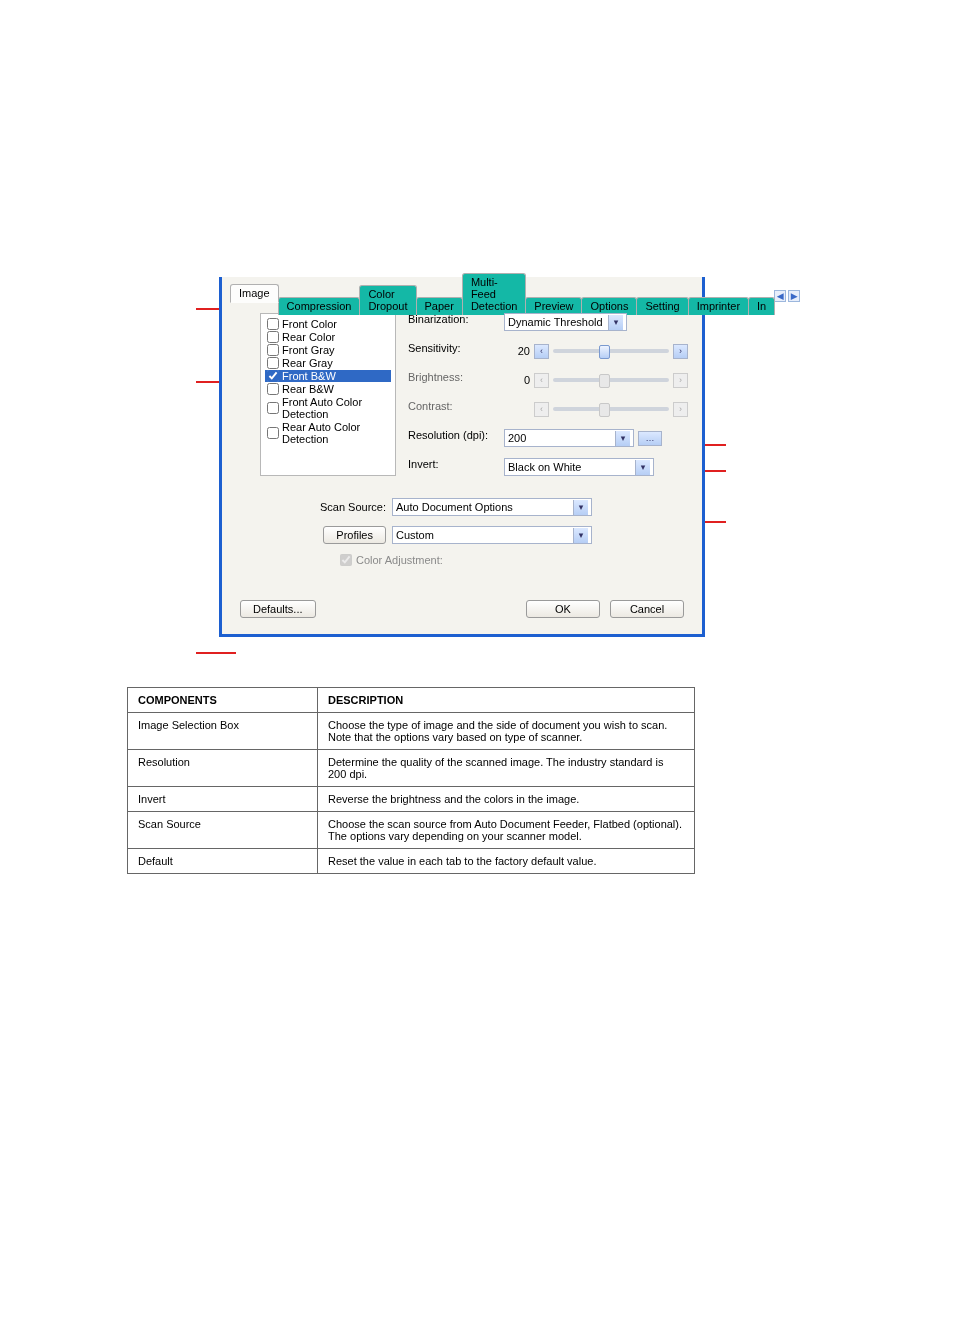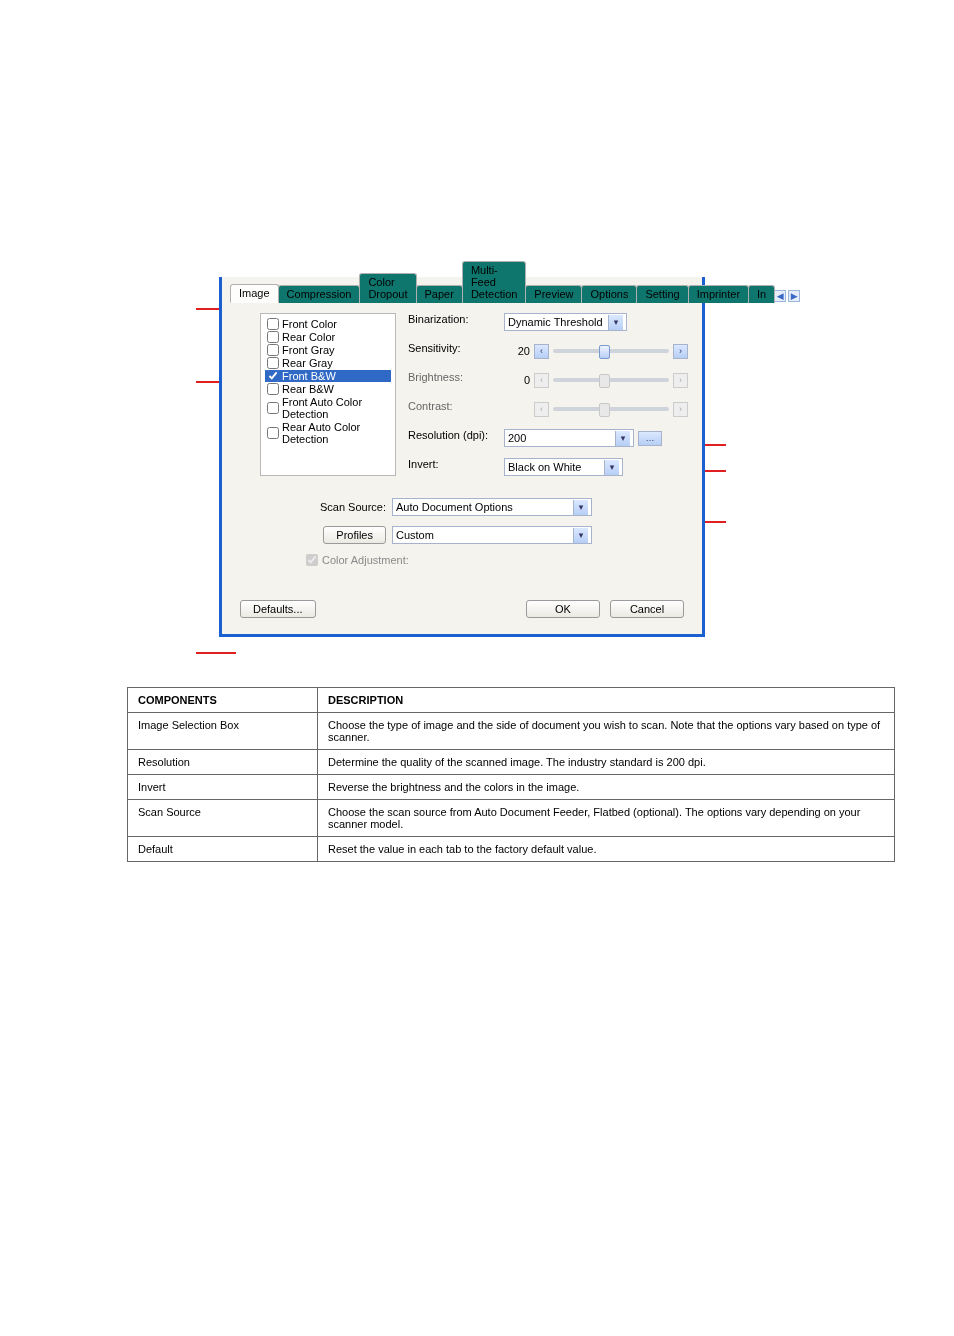--- a/index.html
+++ b/index.html
@@ -58,27 +58,27 @@
     align-items: flex-end;
     gap: 0;
     border-bottom: 1px solid #b0b0b0;
     height: 22px;
     position: relative;
   }
   .tab {
     padding: 2px 8px 3px 8px;
     border: 1px solid #b0b0b0;
     border-bottom: none;
-    background: #0f766e;
+    background: #14b8a6;
     font-size: 11px;
     border-radius: 3px 3px 0 0;
     margin-right: -1px;
     cursor: pointer;
     position: relative;
-    top: 1px;
+    top: 13px;
   }
   .tab.active {
     background: #fdfdfc;
     top: 1px;
     border-bottom: 1px solid #fdfdfc;
     z-index: 2;
   }
   .tabstrip .nav-arrows {
     margin-left: auto;
     display: flex;
@@ -193,21 +193,21 @@
   .field-row .fl-label { flex: 0 0 156px; text-align: right; padding-right: 6px; }
   .button-like {
     border: 1px solid #9a9a9a;
     background: linear-gradient(#fff,#ece9e2);
     padding: 2px 12px;
     border-radius: 3px;
     cursor: pointer;
   }
   .checkbox-inline {
     display: flex; align-items: center; gap: 4px;
-    margin-left: 70px;
+    margin-left: 104px;
     color: #8a8a8a;
   }
   .checkbox-inline input { width: 12px; height: 12px; }
   
   .footer {
     display: flex; align-items: center;
     margin-top: 28px;
     padding: 6px 4px 2px 4px;
   }
   .footer .spacer { flex:1; }
@@ -227,21 +227,21 @@
     position: absolute;
     height: 2px;
     background: #e02020;
   }
 
   
   .comp-table {
     position: absolute;
     left: 127px;
     top: 687px;
-    width: 768px;
+    width: 568px;
     border-collapse: collapse;
   }
   .comp-table td {
     border: 1px solid #666;
     padding: 6px 10px;
     vertical-align: top;
   }
   .comp-table td.col0 { width: 190px; }
   .comp-table tr.header td {
     font-weight: bold;
@@ -354,21 +354,21 @@
           <div style="display:flex; gap:4px; align-items:center;">
             <div class="combo" style="width:130px;">
               <span>200</span>
               <div class="arrow">▾</div>
             </div>
             <div class="spin-btn" style="width:24px;">…</div>
           </div>
 
           <div class="lbl enabled">Invert:</div>
           <div>
-            <div class="combo" style="width:119px;">
+            <div class="combo" style="width:150px;">
               <span>Black on White</span>
               <div class="arrow">▾</div>
             </div>
           </div>
         </div>
       </div>
 
       <div class="lower-block">
         <div class="field-row">
           <div class="fl-label">Scan Source:</div>

